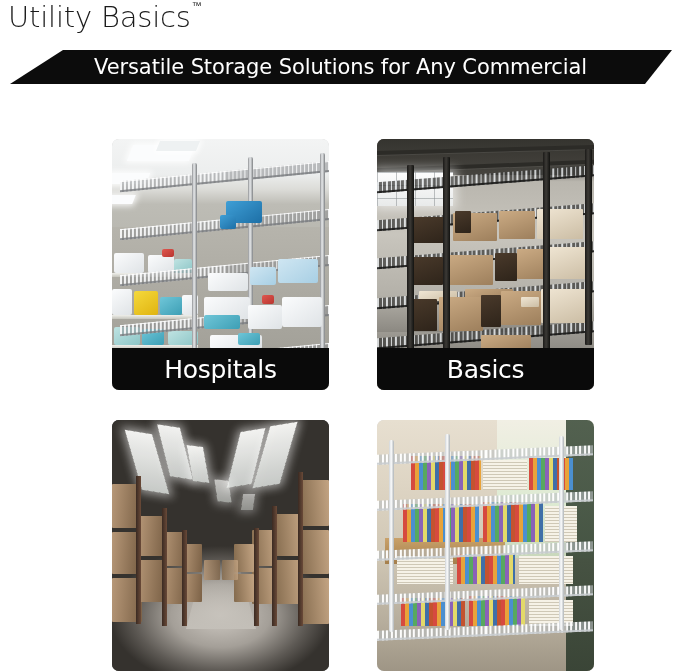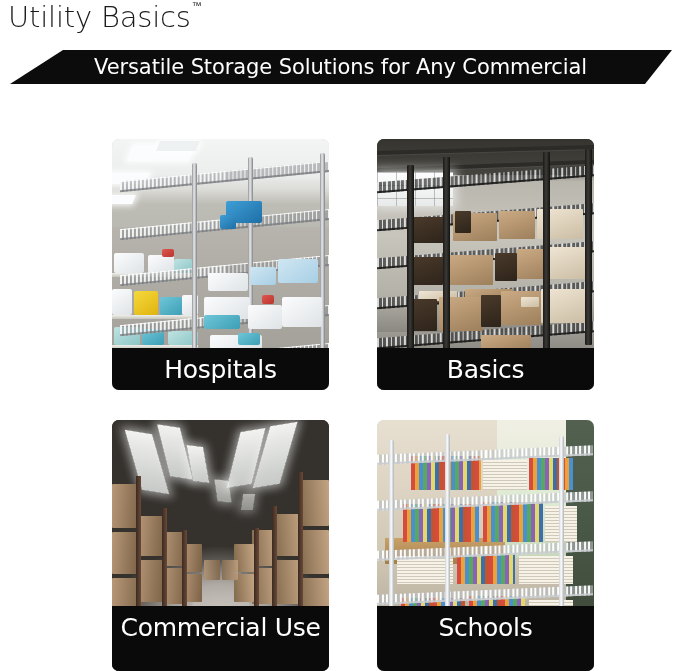--- a/index.html
+++ b/index.html
@@ -486,23 +486,20 @@
       <div class="stack pal-r" style="left:140px; top:148px; width:24px; height:36px;"></div>
       <div class="stack pal-r" style="left:122px; top:124px; width:20px; height:28px;"></div>
       <div class="stack pal-r" style="left:122px; top:154px; width:20px; height:28px;"></div>
       <div class="upright" style="left:186px; top:52px;  height:154px;"></div>
       <div class="upright" style="left:160px; top:86px;  height:120px;"></div>
       <div class="upright" style="left:142px; top:108px; height:98px;"></div>
 
       <div class="stack pal-l" style="left:92px;  top:140px; width:16px; height:20px; opacity:.85;"></div>
       <div class="stack pal-r" style="left:110px; top:140px; width:16px; height:20px; opacity:.85;"></div>
 
-      <div class="caption">
-        <span>Commercial Use</span>
-      </div>
     </div>
   </div>
 
   <div class="tile r2 c2">
     <div class="photo ph-sch">
       <div class="wallwin"></div>
       <div class="wallgreen"></div>
       <div class="desk"></div>
 
       <div class="unit">
@@ -525,19 +522,16 @@
         <div class="sshelf k1"></div>
         <div class="sshelf k2"></div>
         <div class="sshelf k3"></div>
         <div class="sshelf k4"></div>
         <div class="sshelf k5"></div>
         <div class="wpost w1"></div>
         <div class="wpost w2"></div>
         <div class="wpost w3"></div>
       </div>
 
-      <div class="caption">
-        <span>Schools</span>
-      </div>
     </div>
   </div>
 
 </div>
 
 </body></html>

